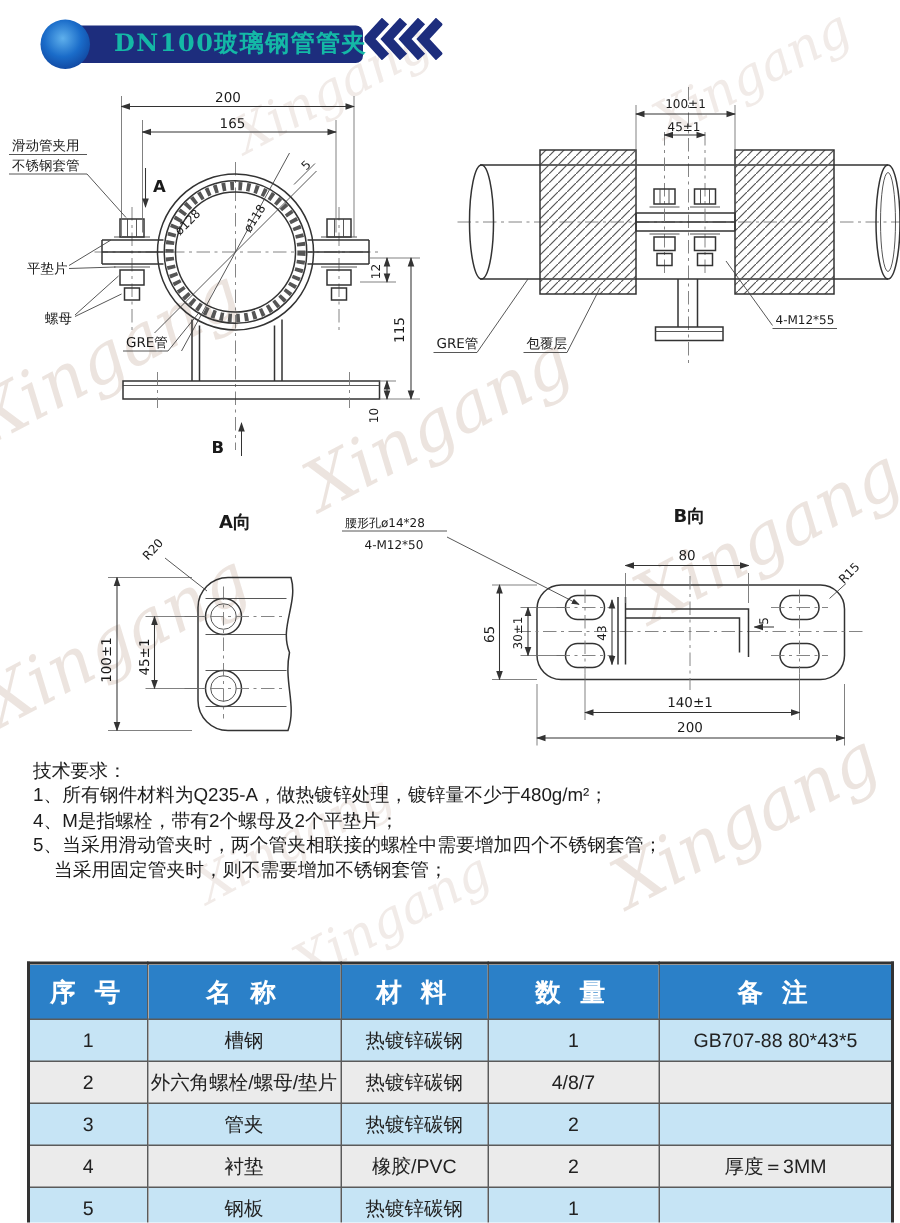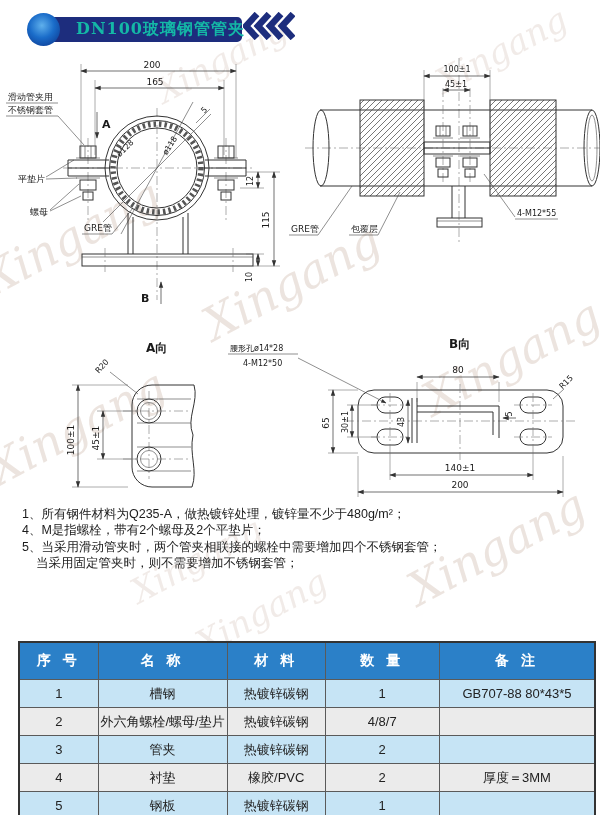--- a/index.html
+++ b/index.html
@@ -36,21 +36,21 @@
   .reqs{position:absolute;z-index:1;left:22px;top:506px;width:565px;
       font-size:12.5px;line-height:16.4px;color:#1c1c1c;}
   .reqs .cont{padding-left:14px;}
   
   table.bom{position:absolute;z-index:2;left:18px;top:641px;border-collapse:collapse;
       table-layout:fixed;font-size:13px;color:#222;background:#fff;}
   table.bom th,table.bom td{border:1px solid #5a5a5a;text-align:center;overflow:hidden;
       white-space:nowrap;padding:0 2px;}
   table.bom{border:2px solid #333;}
   table.bom th{background:#2b80c8;color:#fff;height:36px;font-weight:bold;
-      letter-spacing:4px;font-size:14px;}
+      letter-spacing:4px;font-size:17px;}
   table.bom td{height:27px;}
   tr.rb td{background:#c6e4f5;}
   tr.rg td{background:#ebebeb;}
 </style>
 </head>
 <body>
 
 <span class="wm" style="left:-25px;top:210px;">Xingang</span>
 <span class="wm sm" style="left:150px;top:40px;">Xingang</span>
 <span class="wm sm" style="left:430px;top:30px;">Xingang</span>
@@ -250,20 +250,21 @@
     <text class="dt" x="460" y="421" text-anchor="middle">140±1</text>
     <path class="ext" d="M358,406 V447 M563,406 V447"></path>
     <path class="dim" d="M358,442 H563" marker-start="url(#ae)" marker-end="url(#ae)"></path>
     <text class="dt" x="460" y="438" text-anchor="middle">200</text>
     <text class="dts" x="568" y="334" text-anchor="middle" transform="rotate(-45 568 334)">R15</text>
     <path class="tn" d="M564,339 L553,349"></path>
   </g>
 </svg>
 
 <div class="reqs">
+  <div>技术要求：</div>
   <div>1、所有钢件材料为Q235-A，做热镀锌处理，镀锌量不少于480g/m²；</div>
   <div>4、M是指螺栓，带有2个螺母及2个平垫片；</div>
   <div>5、当采用滑动管夹时，两个管夹相联接的螺栓中需要增加四个不锈钢套管；</div>
   <div class="cont">当采用固定管夹时，则不需要增加不锈钢套管；</div>
 </div>
 
 <table class="bom">
   <colgroup>
     <col style="width:79px">
       <col style="width:118px">

